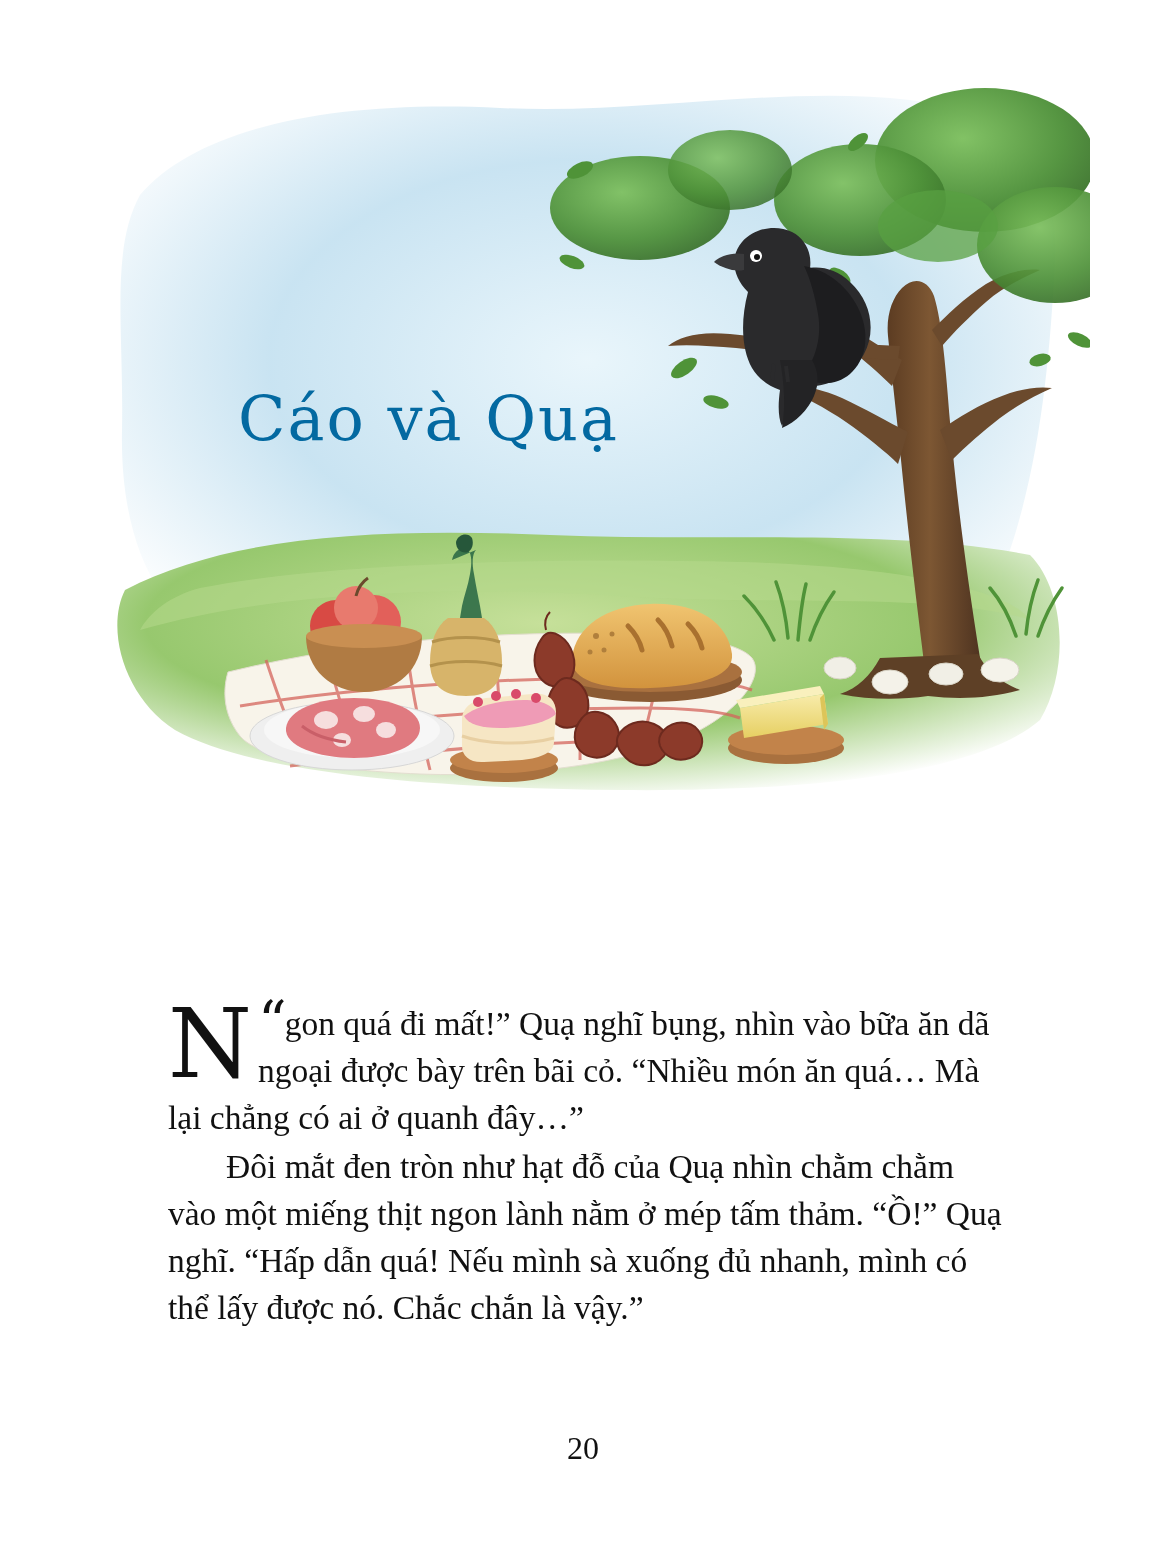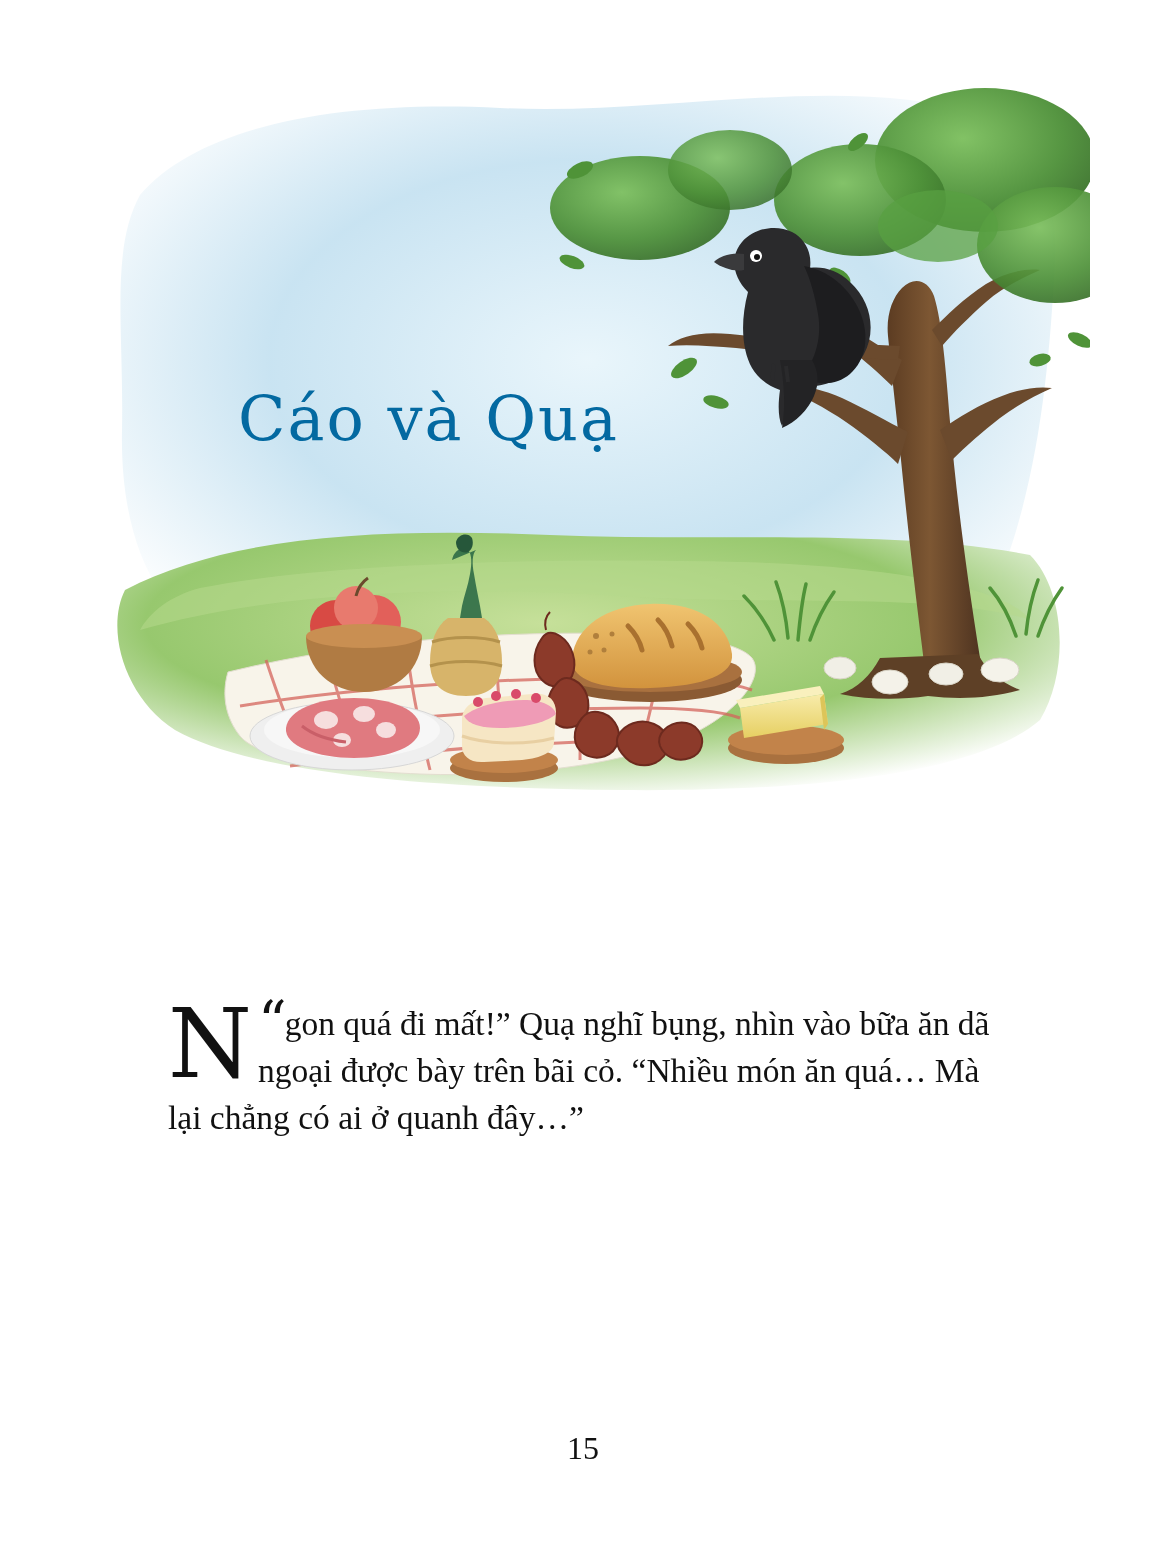--- a/index.html
+++ b/index.html
@@ -321,15 +321,18 @@
     </g>
   </svg>
 </div>
 
 <div class="story-title">Cáo và Quạ</div>
 
 <div class="body-text">
   <p class="para">
     <span class="openquote">“</span><span class="dropcap">N</span><span>gon quá đi mất!” Quạ nghĩ bụng, nhìn vào bữa ăn dã ngoại được bày trên bãi cỏ. “Nhiều món ăn quá… Mà lại chẳng có ai ở quanh đây…”</span>
   </p>
+  <p class="para">
+    <span>Đôi mắt đen tròn như hạt đỗ của Quạ nhìn chằm chằm vào một miếng thịt ngon lành nằm ở mép tấm thảm. “Ồ!” Quạ nghĩ. “Hấp dẫn quá! Nếu mình sà xuống đủ nhanh, mình có thể lấy được nó. Chắc chắn là vậy.”</span>
+  </p>
 </div>
 
-<div class="page-number">15</div>
+<div class="page-number">20</div>
 
 </body></html>

